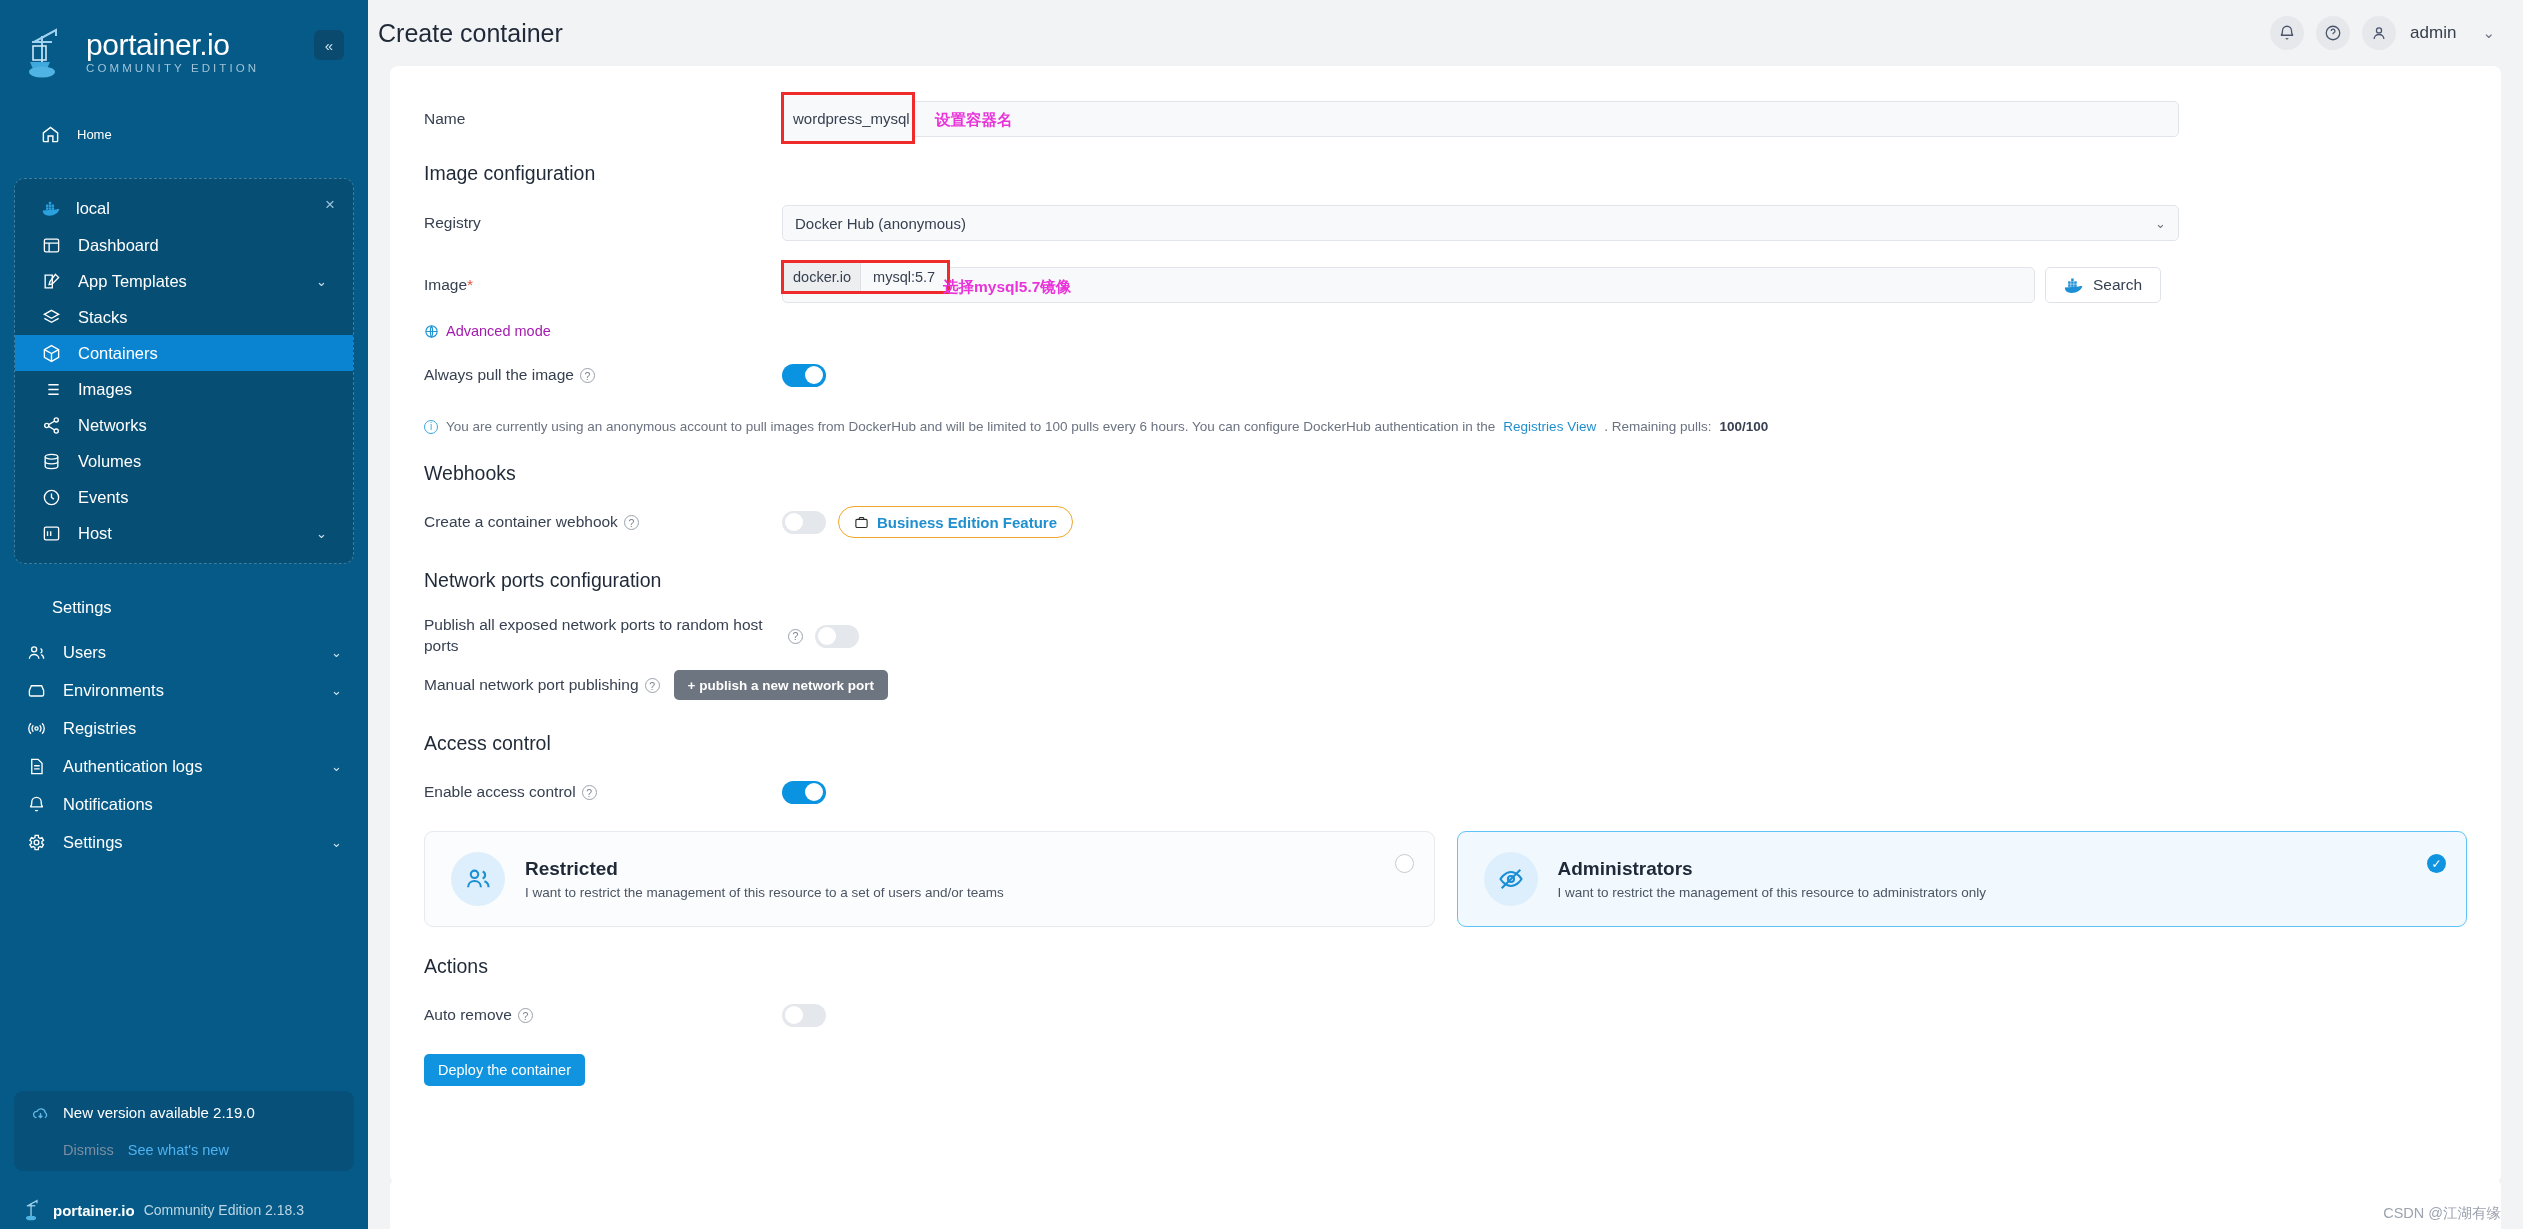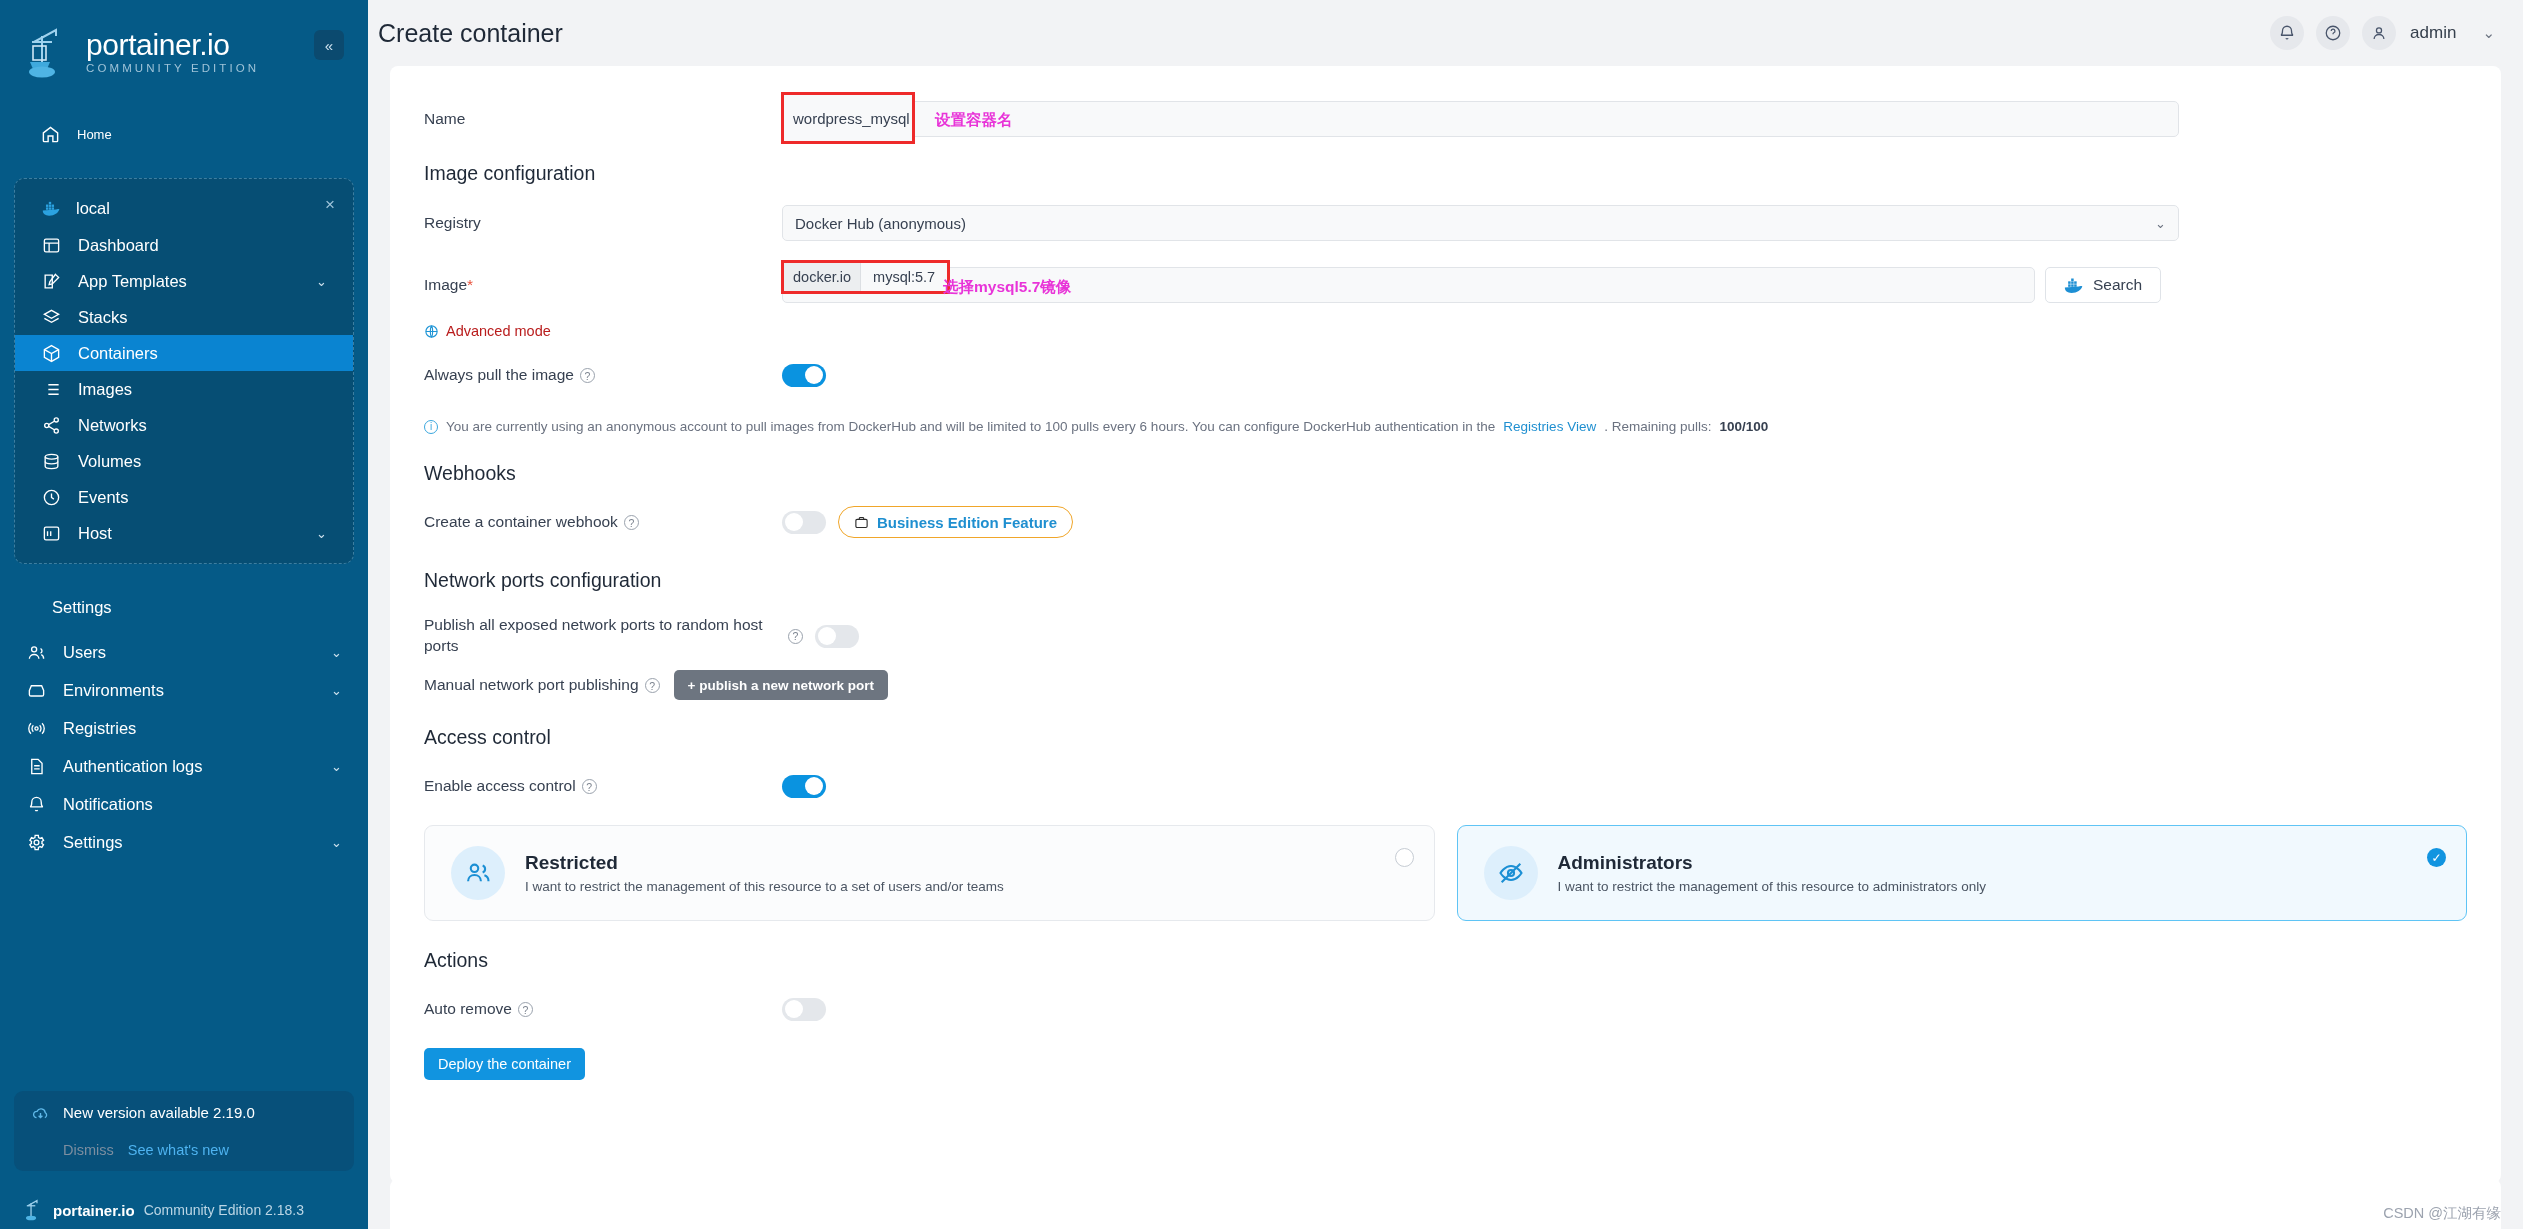--- a/index.html
+++ b/index.html
@@ -176,21 +176,21 @@
   }
   .search-btn {
     margin-left: 10px; height: 36px; padding: 0 18px;
     border: 1px solid #dfe3e8; border-radius: 5px; background: #ffffff;
     display: flex; align-items: center; gap: 9px;
     font-size: 15.5px; color: #374151; cursor: pointer;
   }
 
   .adv-mode {
     display: flex; align-items: center; gap: 7px;
-    color: #b91c1c; font-size: 14.5px; margin: 16px 0 0 0; cursor: pointer;
+    color: #a21caf; font-size: 14.5px; margin: 16px 0 0 0; cursor: pointer;
   }
 
   
   .toggle {
     width: 44px; height: 23px; border-radius: 12px;
     position: relative; flex: none; cursor: pointer;
   }
   .toggle.on { background: #0a93e0; }
   .toggle.off { background: #e4e7eb; }
   .toggle .knob {
@@ -644,21 +644,21 @@
           </div>
       </div>
       <div class="frow" style="height:42px;">
         <div class="flabel" style="width:auto; margin-right:0;">
           <span>Manual network port publishing</span><span class="help-icon">?</span>
         </div>
         <button class="pill-btn" style="margin-left:14px;">+ publish a new network port</button>
       </div>
 
       
-      <div class="section-head" style="margin-top:20px;">Access control</div>
+      <div class="section-head" style="margin-top:26px;">Access control</div>
       <div class="frow" style="height:42px;">
         <div class="flabel">
           <span>Enable access control</span><span class="help-icon">?</span>
         </div>
         <div class="toggle on">
             <span class="knob"></span>
           </div>
       </div>
 
       <div class="cards-row">

